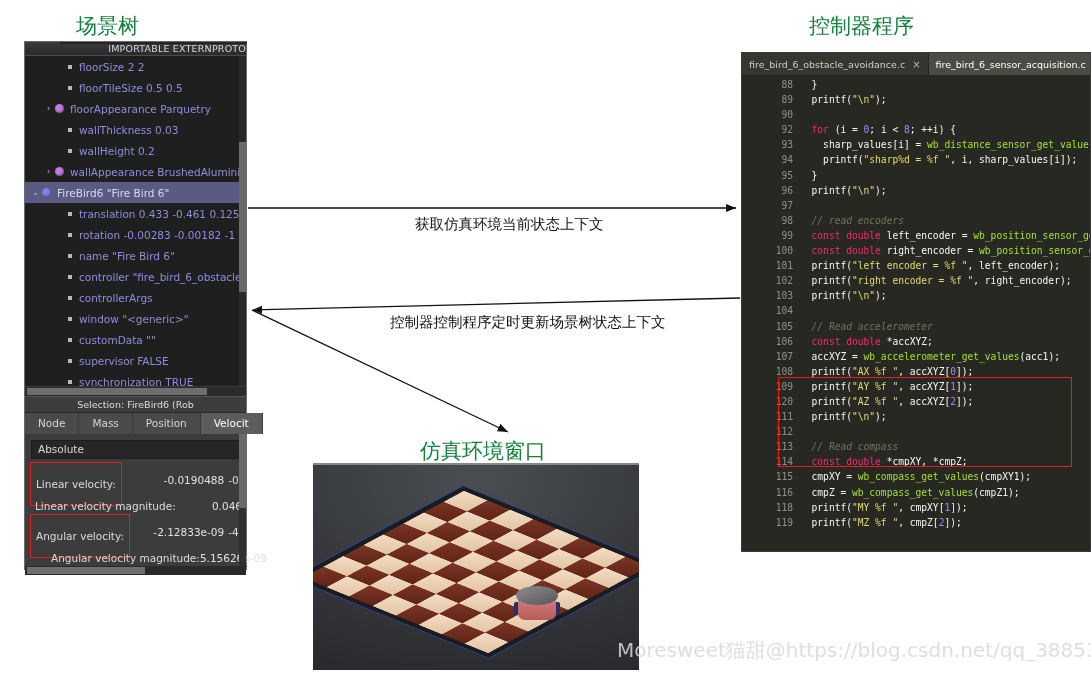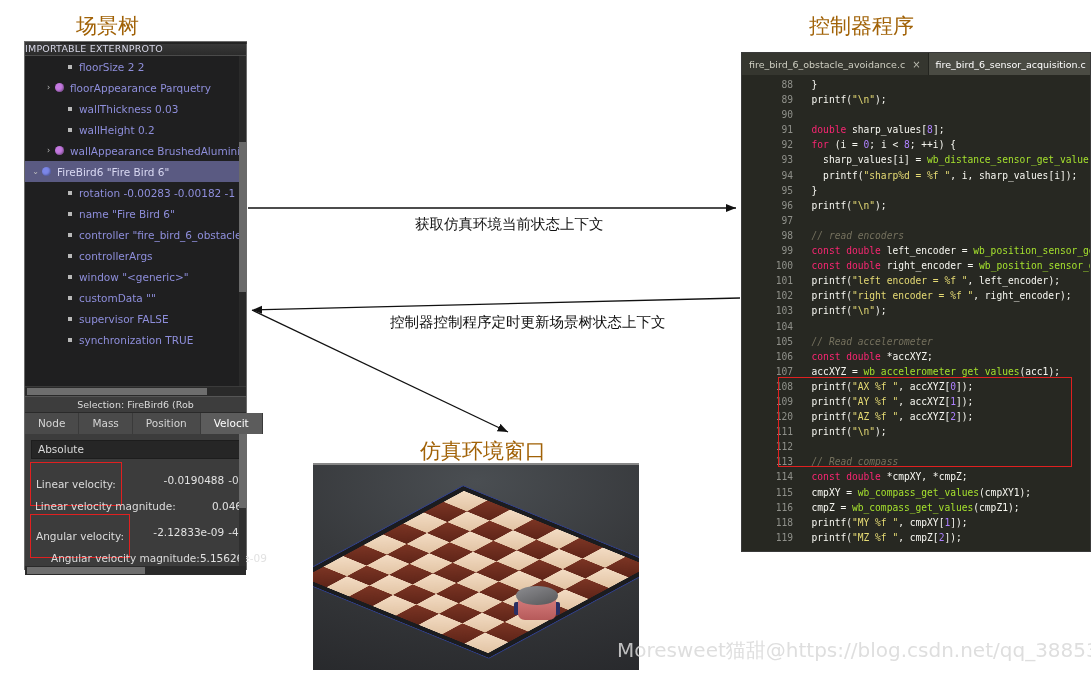--- a/index.html
+++ b/index.html
@@ -3,36 +3,36 @@
 <meta charset="utf-8">
 <style>
   html,body{margin:0;padding:0;}
   body{
     width:1091px;height:675px;position:relative;background:#ffffff;
     font-family:"Liberation Sans","DejaVu Sans",sans-serif;
     overflow:hidden;
   }
   
   .anno-title{
-    position:absolute;font-size:21px;color:#a16207;white-space:nowrap;
+    position:absolute;font-size:21px;color:#15803d;white-space:nowrap;
     font-family:"DejaVu Sans","Liberation Sans",sans-serif;
   }
   .anno-label{
     position:absolute;font-size:14.5px;color:#111;white-space:nowrap;
     font-family:"DejaVu Sans","Liberation Sans",sans-serif;
   }
 
   
   #scene-tree{
     position:absolute;left:24px;top:41px;width:223px;height:529px;
     background:#232323;border:1px solid #6b6b6b;box-sizing:border-box;
     font-family:"DejaVu Sans","Liberation Sans",sans-serif;
   }
   .tree-header{
-    height:13px;line-height:13px;text-align:left;color:#d8d8e8;
+    height:13px;line-height:13px;text-align:right;color:#d8d8e8;
     font-size:9.5px;letter-spacing:.2px;
     background:linear-gradient(#3a3a3a,#2b2b2b);
     border-bottom:1px solid #4a4a4a;
   }
   .tree-body{position:relative;height:330px;background:#1f1f20;overflow:hidden;}
   .tree-row{
     height:21px;display:flex;align-items:center;font-size:10.5px;
     color:#8e8edb;white-space:nowrap;padding-left:4px;box-sizing:border-box;
   }
   .tree-row.sel{background:#5a5a82;color:#d9d9f2;}
@@ -151,20 +151,25 @@
 
 <div id="scene-tree">
   <div class="tree-header">IMPORTABLE EXTERNPROTO</div>
   <div class="tree-body">
     <div id="tree-rows">
         <div class="tree-row ind2">
           <span class="tw"></span>
           <span class="dot-sq"></span>
           <span>floorSize 2 2</span>
         </div>
+        <div class="tree-row ind2">
+          <span class="tw"></span>
+          <span class="dot-sq"></span>
+          <span>floorTileSize 0.5 0.5</span>
+        </div>
         <div class="tree-row ind1">
           <span class="tw">›</span>
           <span class="dot-pk"></span>
           <span>floorAppearance Parquetry</span>
         </div>
         <div class="tree-row ind2">
           <span class="tw"></span>
           <span class="dot-sq"></span>
           <span>wallThickness 0.03</span>
         </div>
@@ -175,20 +180,25 @@
         </div>
         <div class="tree-row ind1">
           <span class="tw">›</span>
           <span class="dot-pk"></span>
           <span>wallAppearance BrushedAluminium</span>
         </div>
         <div class="tree-row sel">
           <span class="tw">⌄</span>
           <span class="dot-bl"></span>
           <span>FireBird6 "Fire Bird 6"</span>
+        </div>
+        <div class="tree-row ind2">
+          <span class="tw"></span>
+          <span class="dot-sq"></span>
+          <span>translation 0.433 -0.461 0.125</span>
         </div>
         <div class="tree-row ind2">
           <span class="tw"></span>
           <span class="dot-sq"></span>
           <span>rotation -0.00283 -0.00182 -1 2</span>
         </div>
         <div class="tree-row ind2">
           <span class="tw"></span>
           <span class="dot-sq"></span>
           <span>name "Fire Bird 6"</span>
@@ -278,21 +288,20 @@
       </div>
       <div class="ed-tab active">
         <span>fire_bird_6_sensor_acquisition.c</span>
       </div>
     </div>
   <div class="code" id="code-lines">
     <div class="red-box"></div>
   <div class="cl"><span class="ln">88</span><span><span class="ct">  }</span></span></div>
       <div class="cl"><span class="ln">89</span><span><span class="ct">  printf(</span><span class="s">"\n"</span><span class="ct">);</span></span></div>
       <div class="cl"><span class="ln">90</span><span><span class="ct"></span></span></div>
-      <div class="cl"><span class="ln">91</span><span><span class="ct">  </span><span class="k">double</span><span class="ct"> sharp_values[</span><span class="n">8</span><span class="ct">];</span></span></div>
       <div class="cl"><span class="ln">92</span><span><span class="ct">  </span><span class="k">for</span><span class="ct"> (i = </span><span class="n">0</span><span class="ct">; i &lt; </span><span class="n">8</span><span class="ct">; ++i) {</span></span></div>
       <div class="cl"><span class="ln">93</span><span><span class="ct">    sharp_values[i] = </span><span class="f">wb_distance_sensor_get_value</span><span class="ct">(sharp[i])</span></span></div>
       <div class="cl"><span class="ln">94</span><span><span class="ct">    printf(</span><span class="s">"sharp%d = %f "</span><span class="ct">, i, sharp_values[i]);</span></span></div>
       <div class="cl"><span class="ln">95</span><span><span class="ct">  }</span></span></div>
       <div class="cl"><span class="ln">96</span><span><span class="ct">  printf(</span><span class="s">"\n"</span><span class="ct">);</span></span></div>
       <div class="cl"><span class="ln">97</span><span><span class="ct"></span></span></div>
       <div class="cl"><span class="ln">98</span><span><span class="c">  // read encoders</span></span></div>
       <div class="cl"><span class="ln">99</span><span><span class="ct">  </span><span class="k">const double</span><span class="ct"> left_encoder = </span><span class="f">wb_position_sensor_get_value</span></span></div>
       <div class="cl"><span class="ln">100</span><span><span class="ct">  </span><span class="k">const double</span><span class="ct"> right_encoder = </span><span class="f">wb_position_sensor_get_value</span></span></div>
       <div class="cl"><span class="ln">101</span><span><span class="ct">  printf(</span><span class="s">"left encoder = %f "</span><span class="ct">, left_encoder);</span></span></div>

